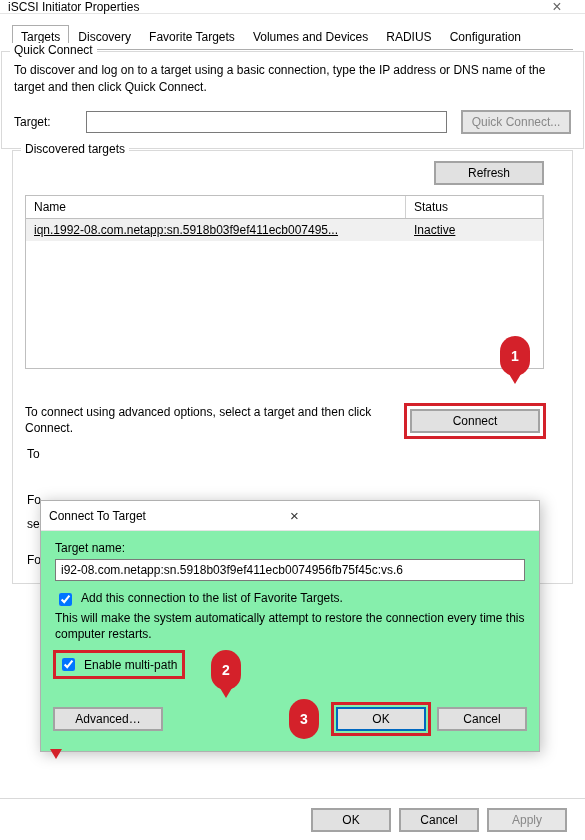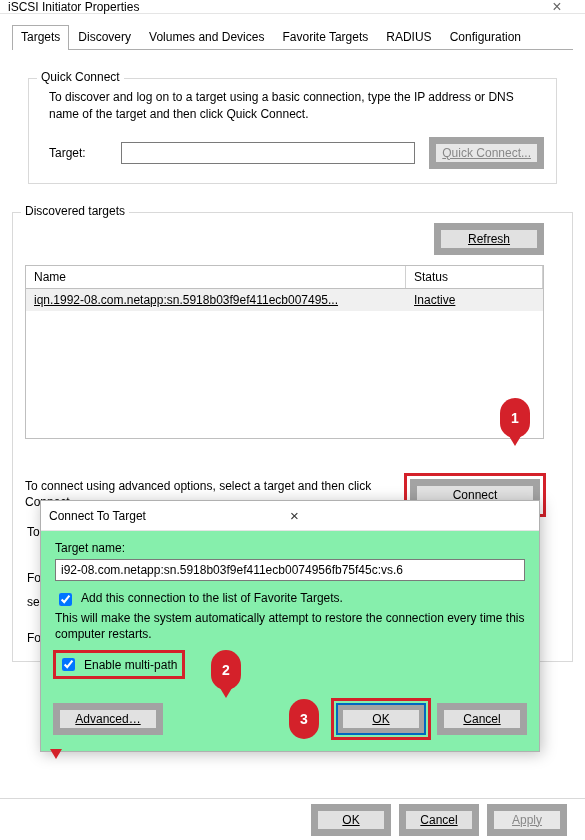--- a/index.html
+++ b/index.html
@@ -10,29 +10,29 @@
   .titlebar .t { flex: 1; }
   .titlebar .close { width: 40px; text-align: center; color: #666; font-size: 16px; }
 
   
   .tabs { display: flex; padding: 10px 12px 0 12px; }
   .tab { padding: 4px 8px 6px 8px; border: 1px solid transparent; border-bottom: none; cursor: pointer; position: relative; top: 1px; }
   .tab.active { border-color: #adadad; background: #fff; }
   .tabrule { height: 1px; background: #adadad; margin: 0 12px; }
 
   
-  .group { border: 1px solid #d9d9d9; margin: 28px; padding: 10px 12px 14px 20px; position: relative; }
+  .group { border: 1px solid #d9d9d9; margin: 1px; padding: 10px 12px 14px 12px; position: relative; }
   .group .legend { position: absolute; top: -9px; left: 8px; background: #fff; padding: 0 4px; }
   .hint { line-height: 1.4; }
 
   .row { display: flex; align-items: center; margin-top: 14px; gap: 14px; }
   .row label { width: 58px; }
   input.text { height: 22px; border: 1px solid #7a7a7a; padding: 1px 4px; background: #fff; }
   input.wide { flex: 1; }
-  button.win { height: 32px; min-width: 110px; border: 7px solid #a3a3a3; background: #e1e1e1; cursor: pointer; text-decoration: underline; }
+  button.win { height: 24px; min-width: 110px; border: 2px solid #a3a3a3; background: #e1e1e1; cursor: pointer; }
   button.win:disabled, button.win.disabled { color: #888; background: #e7e7e7; }
   button.right { margin-left: auto; }
 
   
   .discovered { margin: 0 12px 12px 12px; border: 1px solid #d9d9d9; padding: 10px 28px 14px 12px; position: relative; }
   .discovered .legend { position: absolute; top: -9px; left: 8px; background: #fff; padding: 0 4px; }
 
   .listhead { display: flex; border: 1px solid #bfbfbf; margin-top: 10px; }
   .listhead div { padding: 4px 8px; border-right: 1px solid #d0d0d0; }
   .listbody { border: 1px solid #bfbfbf; border-top: none; height: 150px; overflow: hidden; }
@@ -75,22 +75,22 @@
 <body>
 
 <div class="titlebar">
   <span class="t">iSCSI Initiator Properties</span>
   <span class="close">×</span>
 </div>
 
 <div class="tabs">
   <div class="tab active">Targets</div>
   <div class="tab">Discovery</div>
+  <div class="tab">Favorite Targets</div>
   <div class="tab">Volumes and Devices</div>
-  <div class="tab">Favorite Targets</div>
   <div class="tab">RADIUS</div>
   <div class="tab">Configuration</div>
 </div>
 <div class="tabrule"></div>
 
 <div class="group">
   <span class="legend">Quick Connect</span>
   <div class="hint">To discover and log on to a target using a basic connection, type the IP address or DNS name of the target and then click Quick Connect.</div>
   <div class="row">
     <label>Target:</label>

